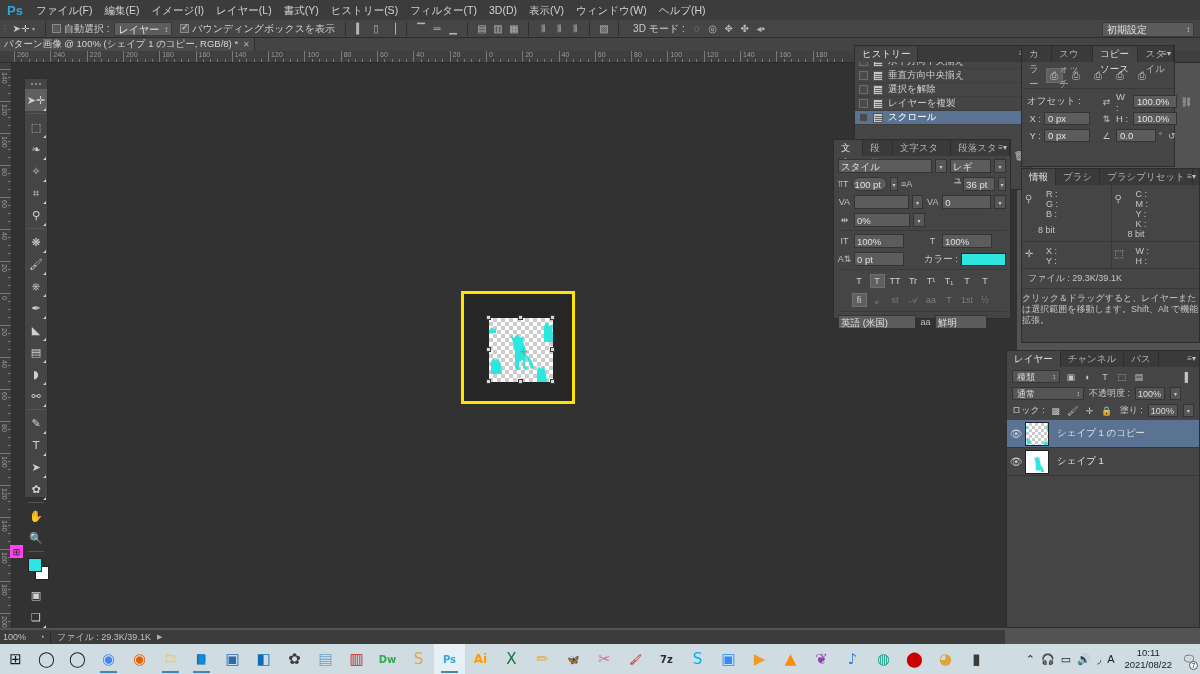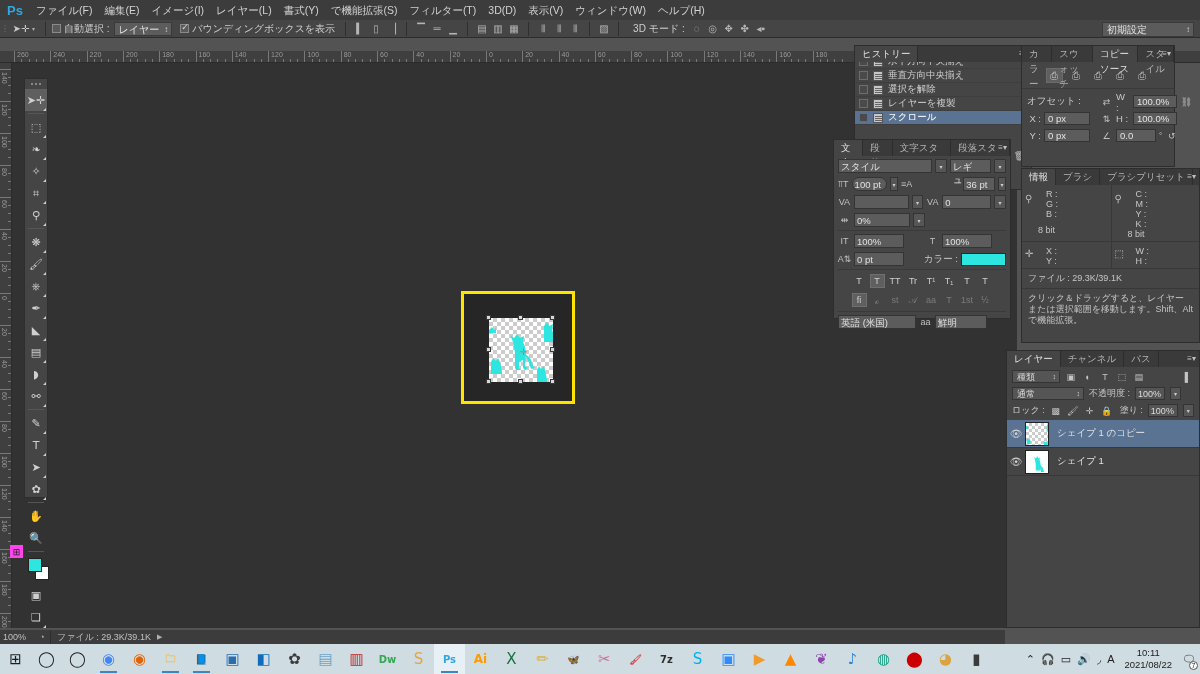--- a/index.html
+++ b/index.html
@@ -154,21 +154,21 @@
     color:#e4e4e4; padding:0 3px;}
 
   
   .info-grid { display:flex; }
   .info-half { width:50%; padding:4px 0 2px 6px; font-size:9px; color:#c6c6c6; position:relative;}
   .info-half.bl { border-left:1px solid #383838; }
   .info-line { height:10px; line-height:10px; padding-left:18px;}
   .info-eye { position:absolute; left:3px; top:8px; font-size:10px; color:#bdbdbd;}
   .info-sep { height:1px; background:#383838; }
   .info-file { font-size:9px; padding:3px 6px; color:#c6c6c6; border-bottom:1px solid #383838;}
-  .info-hint { font-size:9px; padding:4px 6px; line-height:11px; color:#c4c4c4;}
+  .info-hint { font-size:9px; padding:4px 0; line-height:11px; color:#c4c4c4;}
 
   
   .lp-row { display:flex; align-items:center; gap:5px; height:15px; margin:2px 5px; font-size:9.5px;}
   .lp-filter { background:#555; border:1px solid #343434; height:13px; line-height:12px;
     font-size:9px; padding:0 12px 0 4px; color:#dcdcdc; position:relative;}
   .lp-filter:after{content:"\2195"; position:absolute; right:3px; top:0; font-size:7px;}
   .lp-ico { width:12px; height:12px; display:flex;align-items:center;justify-content:center;
     color:#c4c4c4; font-size:9px;}
   .lp-blend { background:#555; border:1px solid #343434; height:13px; line-height:12px; width:72px;
     font-size:9px; padding:0 12px 0 4px; color:#dcdcdc; position:relative;}
@@ -213,21 +213,21 @@
     </div>
   </div>
 
   <div class="menubar">
     <div class="ps-logo">Ps</div>
     <div class="menu-item">ファイル(F)</div>
     <div class="menu-item">編集(E)</div>
     <div class="menu-item">イメージ(I)</div>
     <div class="menu-item">レイヤー(L)</div>
     <div class="menu-item">書式(Y)</div>
-    <div class="menu-item">で機能拡張(S)</div>
+    <div class="menu-item">ヒストリー(S)</div>
     <div class="menu-item">フィルター(T)</div>
     <div class="menu-item">3D(D)</div>
     <div class="menu-item">表示(V)</div>
     <div class="menu-item">ウィンドウ(W)</div>
     <div class="menu-item">ヘルプ(H)</div>
   </div>
 
   <div class="optionsbar">
     <div class="opt-grip">⋮</div>
     <div class="opt-tool">
@@ -262,20 +262,26 @@
     <div class="opt-sep"></div>
     <span class="mode3d">3D モード :</span>
     <div class="align-ico">◌</div>
     <div class="align-ico">◎</div>
     <div class="align-ico">✥</div>
     <div class="align-ico">✤</div>
     <div class="align-ico">◂▪</div>
     <div class="preset-sel">初期設定</div>
   </div>
 
+  <div class="doctabs">
+    <div class="doctab">
+      <span>パターン画像 @ 100% (シェイプ 1 のコピー, RGB/8) *</span>
+      <span class="x">✕</span>
+    </div>
+  </div>
 
   <div class="ruler-h" id="rh">
       <div class="rtick maj" style="left: 14px;"></div>
       <div class="rt" style="left: 17px;">260</div>
       <div class="rtick" style="left: 21.26px;"></div>
       <div class="rtick" style="left: 28.52px;"></div>
       <div class="rtick" style="left: 35.78px;"></div>
       <div class="rtick" style="left: 43.04px;"></div>
       <div class="rtick maj" style="left: 50.3px;"></div>
       <div class="rt" style="left: 53.3px;">240</div>

